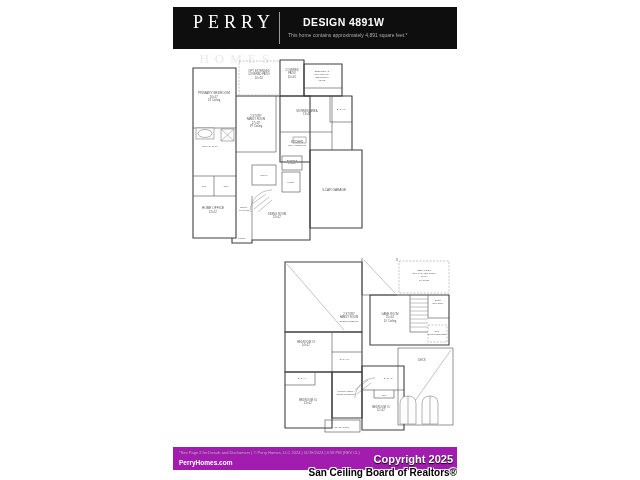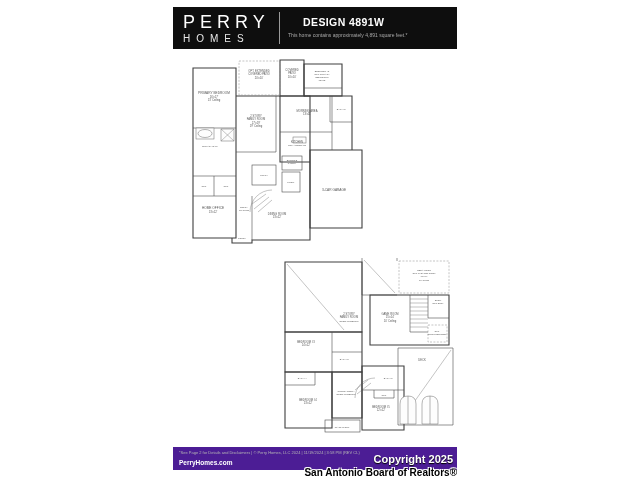--- a/index.html
+++ b/index.html
@@ -1,30 +1,30 @@
 <!DOCTYPE html>
 <html><head>
 <meta charset="utf-8">
 <style>
   html,body{margin:0;padding:0;background:#fff;}
   #page{position:relative;width:640px;height:480px;background:#ffffff;overflow:hidden;
         font-family:"Liberation Sans",sans-serif;}
 
   
   .header-bar{position:absolute;left:173px;top:7px;width:284px;height:42px;background:#0e0e0e;}
-  .logo{position:absolute;left:10px;top:5px;width:92px;text-align:left;color:#fff;}
+  .logo{position:absolute;left:10px;top:5px;width:92px;text-align:right;color:#fff;font-family:Liberation Serif, serif;}
   .logo .brand-top{font-size:18px;letter-spacing:5px;font-weight:400;line-height:20px;}
-  .logo .brand-bottom{font-size:10px;letter-spacing:6px;color:#e8e8e8;margin-top:1px;}
+  .logo .brand-bottom{font-size:13px;letter-spacing:6px;color:#e8e8e8;margin-top:19px;}
   .header-divider{position:absolute;left:106px;top:5px;width:1px;height:32px;background:#9a9a9a;}
   .header-text{position:absolute;left:115px;top:9px;color:#fff;}
   .design-title{font-size:10.5px;font-weight:bold;letter-spacing:.4px;padding-left:15px;}
   .design-subtitle{font-size:5px;color:#a8a8a8;margin-top:4px;}
 
   
-  .footer-bar{position:absolute;left:173px;top:447px;width:284px;height:23px;background:#4c1d95;}
+  .footer-bar{position:absolute;left:173px;top:447px;width:284px;height:23px;background:#a21caf;}
   .footer-disclaimer{position:absolute;left:6px;top:3px;font-size:4px;color:#b5b5b5;white-space:nowrap;}
   .footer-site{position:absolute;left:6px;bottom:4px;font-size:6.5px;font-weight:bold;color:#fff;}
   .copyright{position:absolute;right:4px;top:6px;font-size:11px;font-weight:bold;color:#fff;
              text-shadow:0 1px 1px #000;}
   .attribution{position:absolute;right:183px;top:467px;font-size:10px;font-weight:bold;color:#000;
                white-space:nowrap;
                text-shadow:-1px -1px 0 #fff,1px -1px 0 #fff,-1px 1px 0 #fff,1px 1px 0 #fff;}
 
   
   svg{position:absolute;overflow:visible;}
@@ -219,15 +219,15 @@
       <text class="lbl-xs" x="388" y="379">BATH #5</text>
       <text class="lbl-sm" x="422" y="361">DECK</text>
     </g>
   </svg>
 
   <div class="footer-bar">
     <div class="footer-disclaimer">*See Page 2 for Details and Disclaimers  |  © Perry Homes, LLC 2024  |  11/19/2024  |  3:58 PM (REV CL)</div>
     <div class="footer-site">PerryHomes.com</div>
     <div class="copyright">Copyright 2025</div>
   </div>
-  <div class="attribution">San Antonio Board of Realtors®</div>
+  <div class="attribution">San Ceiling Board of Realtors®</div>
 
 </div>
 
 </body></html>

